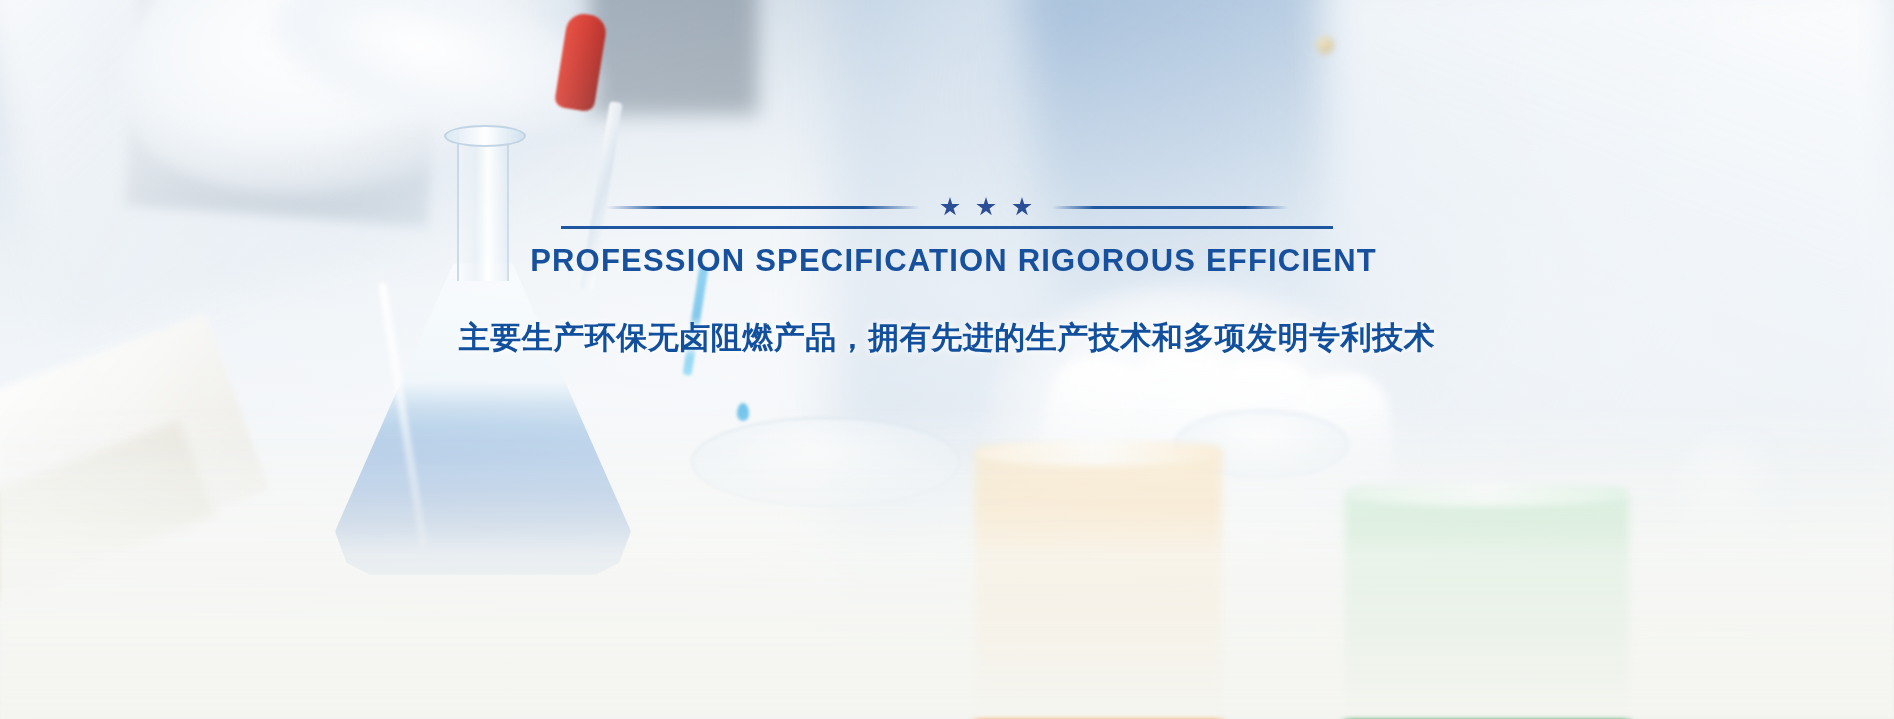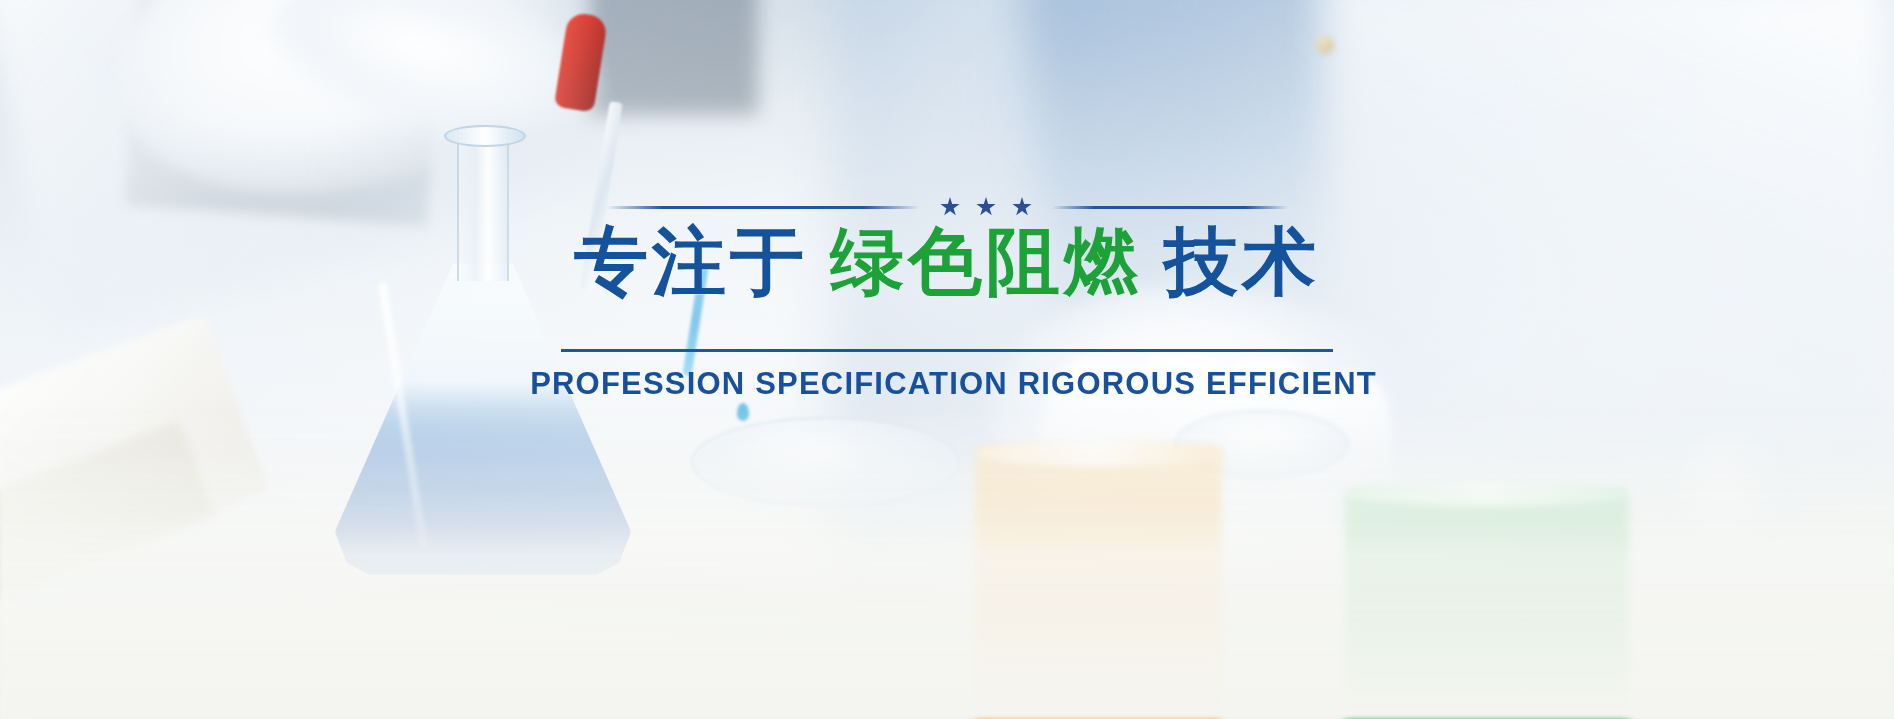--- a/index.html
+++ b/index.html
@@ -527,20 +527,20 @@
     <div class="rule-row">
       <div class="rule"></div>
       <div class="stars">
         <div class="star"></div>
         <div class="star"></div>
         <div class="star"></div>
       </div>
       <div class="rule short"></div>
     </div>
 
-    <h1 class="title"><span class="blue">专注于</span><span class="sp"></span><span class="green">绿色阻燃</span><span class="sp"></span><span class="blue">技术</span></h1>
 
     <div class="title-underline"></div>
 
     <div class="subtitle-en">PROFESSION SPECIFICATION RIGOROUS EFFICIENT</div>
 
+    <div class="subtitle-cn">主要生产环保无卤阻燃产品，拥有先进的生产技术和多项发明专利技术</div>
   </div>
 </div>
 
 </body></html>

